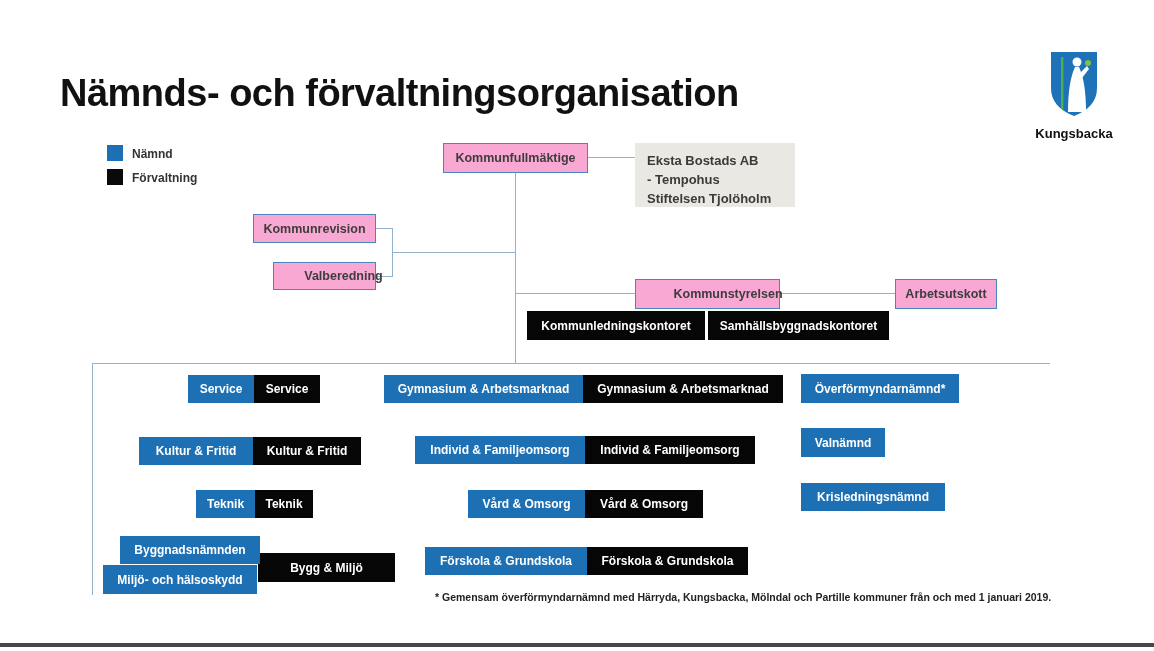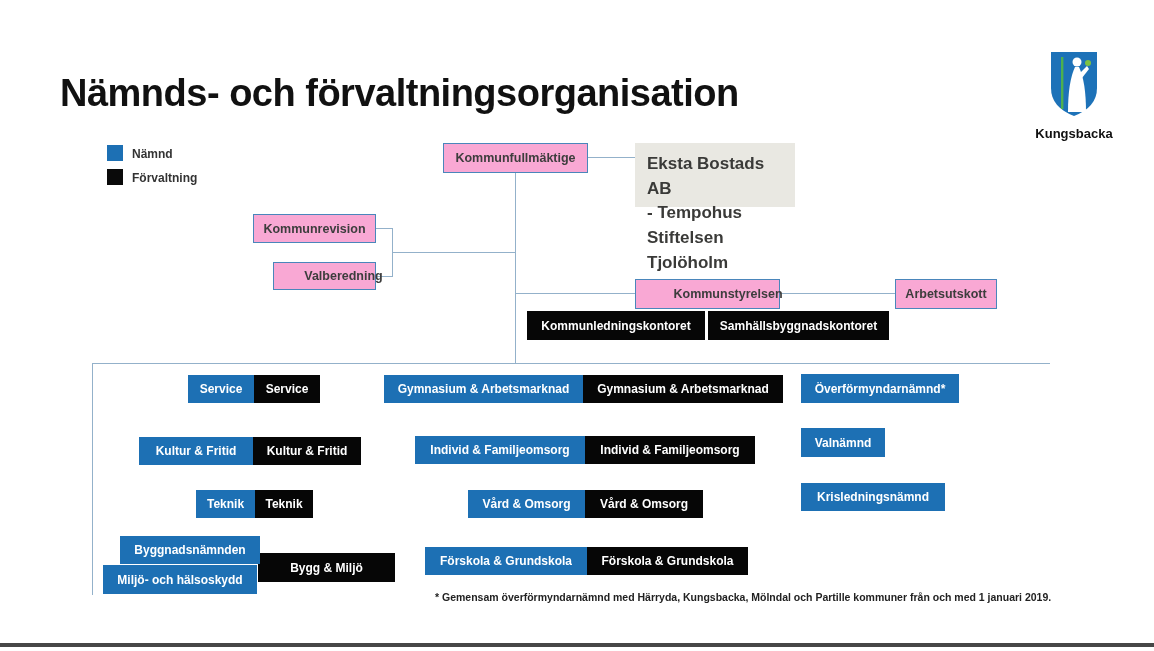--- a/index.html
+++ b/index.html
@@ -18,21 +18,21 @@
   }
   .blue-box{
     background:#1d70b4;color:#ffffff;font-size:12px;font-weight:600;
     display:flex;align-items:center;justify-content:center;text-align:center;white-space:nowrap;
   }
   .black-box{
     background:#060606;color:#ffffff;font-size:12px;font-weight:700;
     display:flex;align-items:center;justify-content:center;text-align:center;white-space:nowrap;
   }
   .info-box{
-    background:#e9e8e2;color:#3a3a38;font-size:17px;font-weight:700;
+    background:#e9e8e2;color:#3a3a38;font-size:13px;font-weight:700;
     line-height:1.45;padding:9px 12px;
   }
   .line{background:#93b1ca;}
   .legend-row{display:flex;align-items:flex-end;gap:9px;}
   .legend-label{font-size:12px;font-weight:600;color:#333333;}
   .sw{width:16px;height:16px;}
   .sw-blue{background:#1d70b4;}
   .sw-black{background:#0a0a0a;}
   .footnote{font-size:10.5px;font-weight:600;color:#222222;white-space:nowrap;}
   .logo-wrap{display:flex;flex-direction:column;align-items:center;width:76px;}

